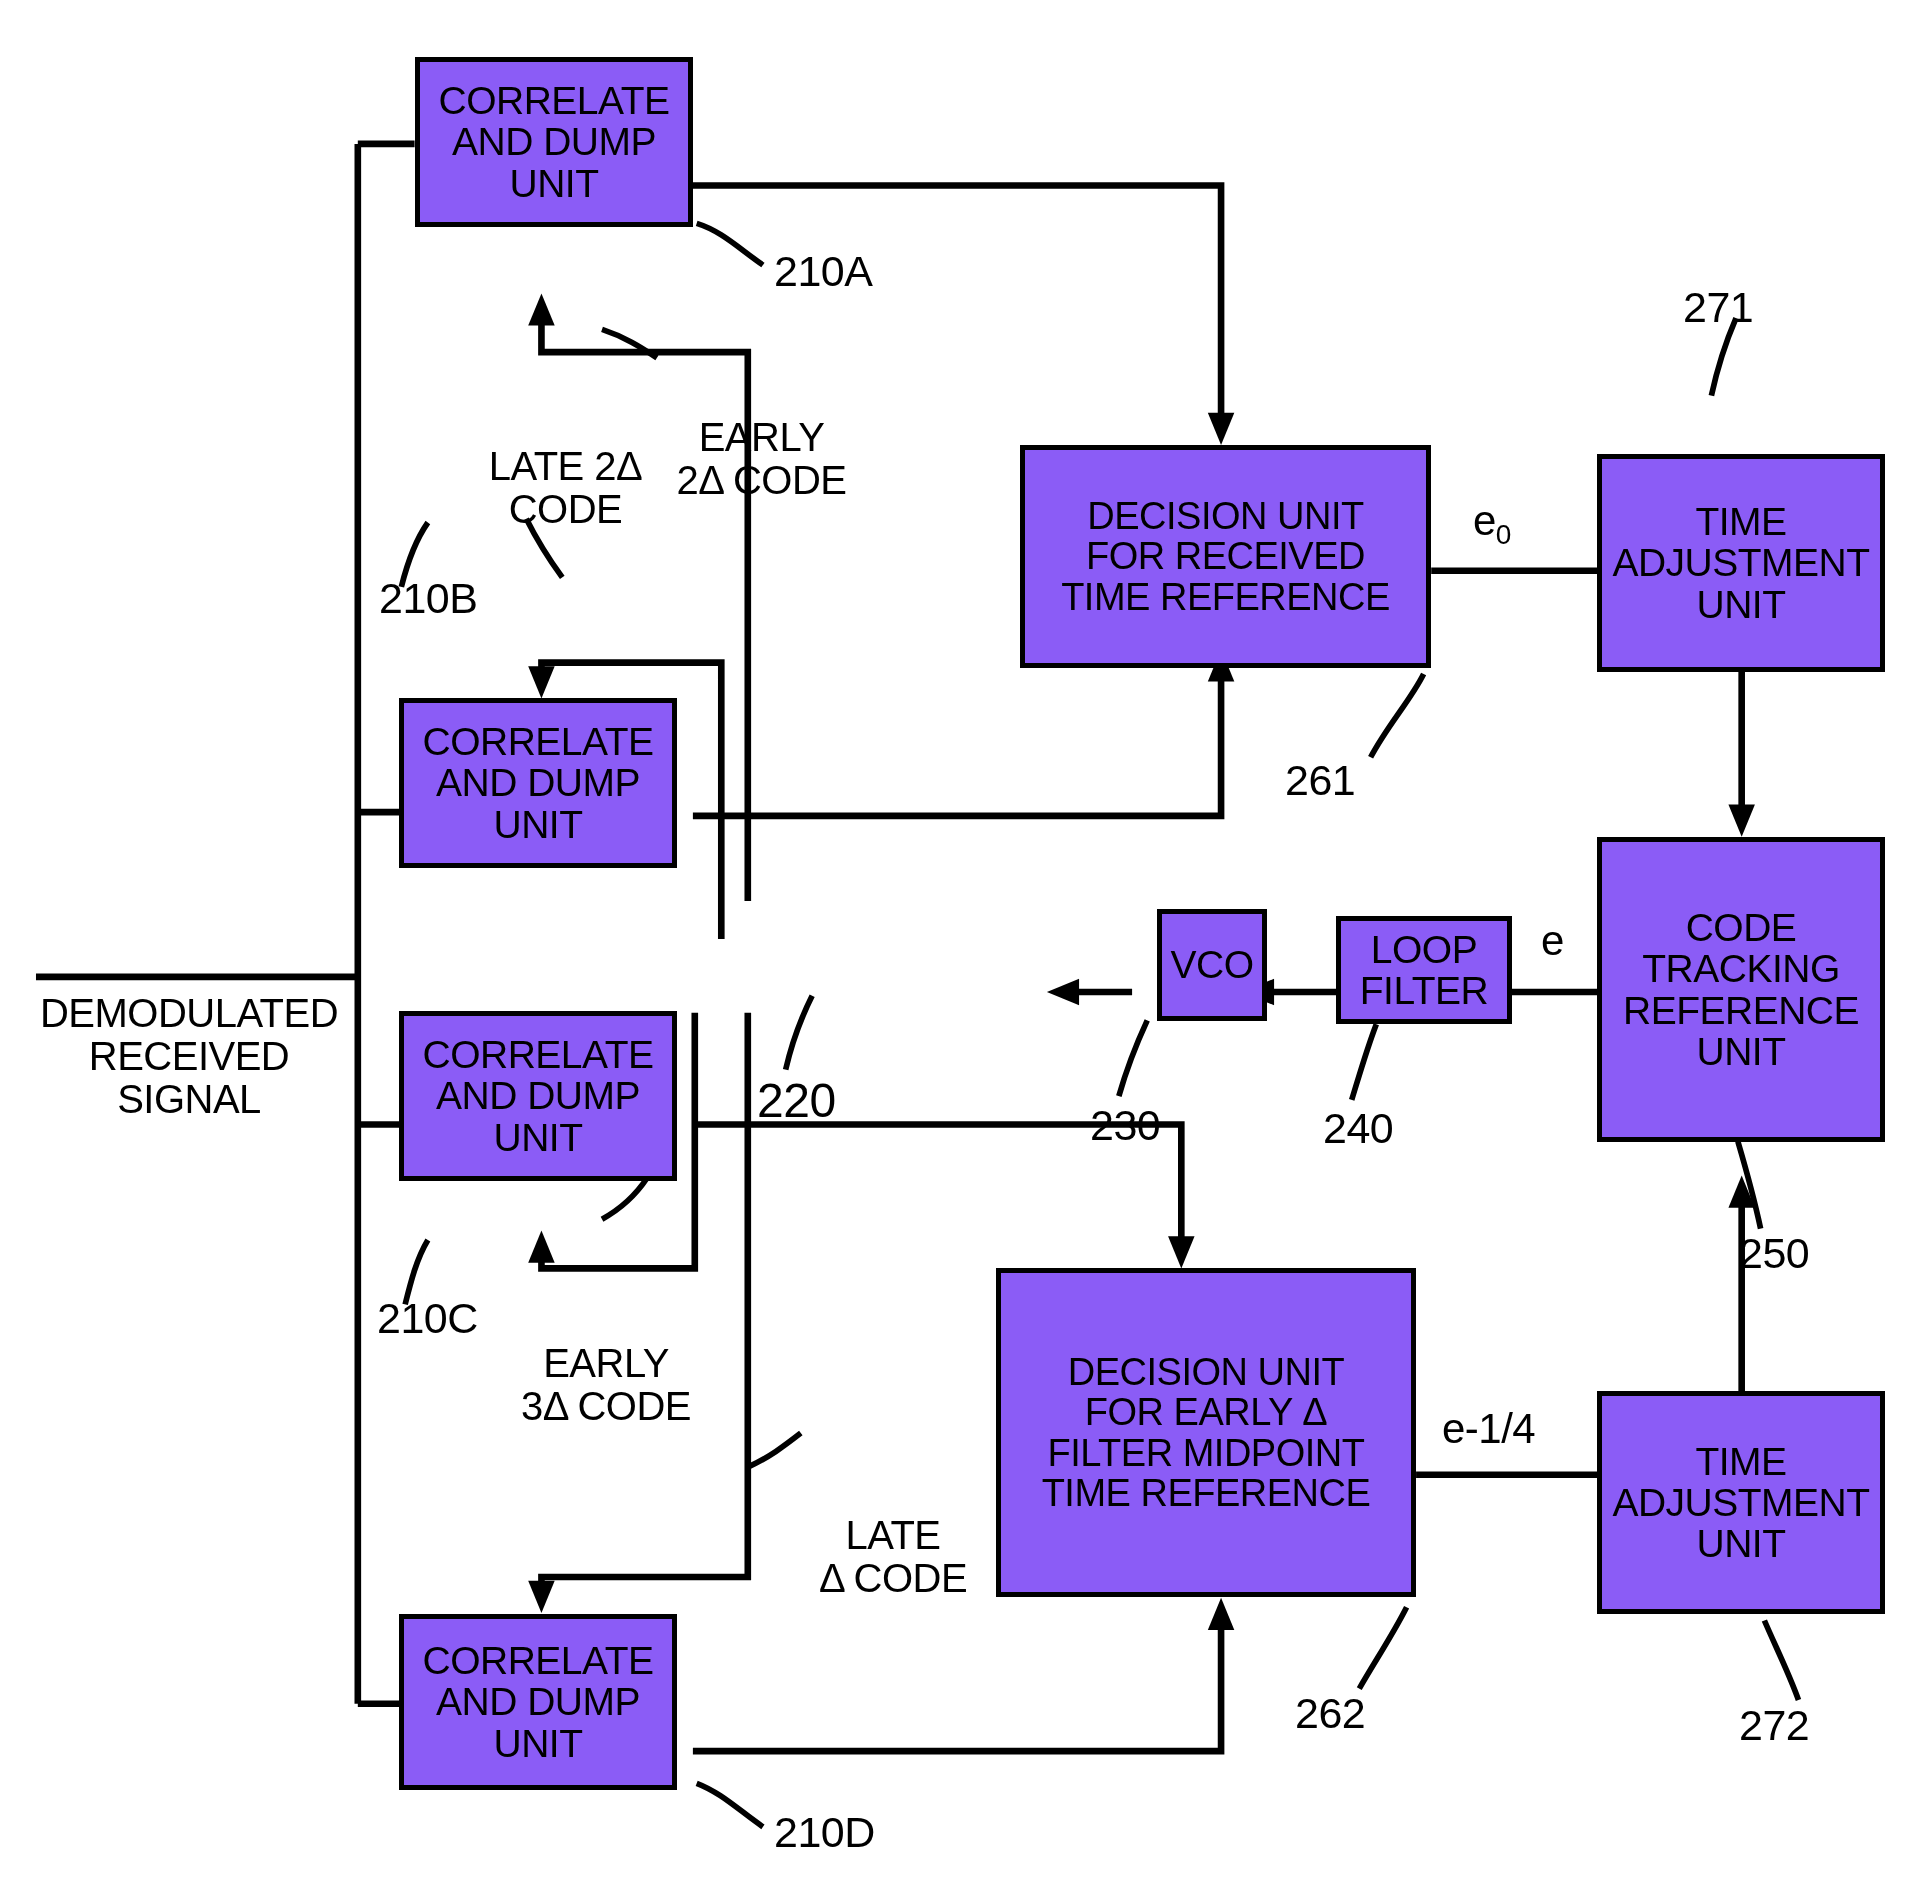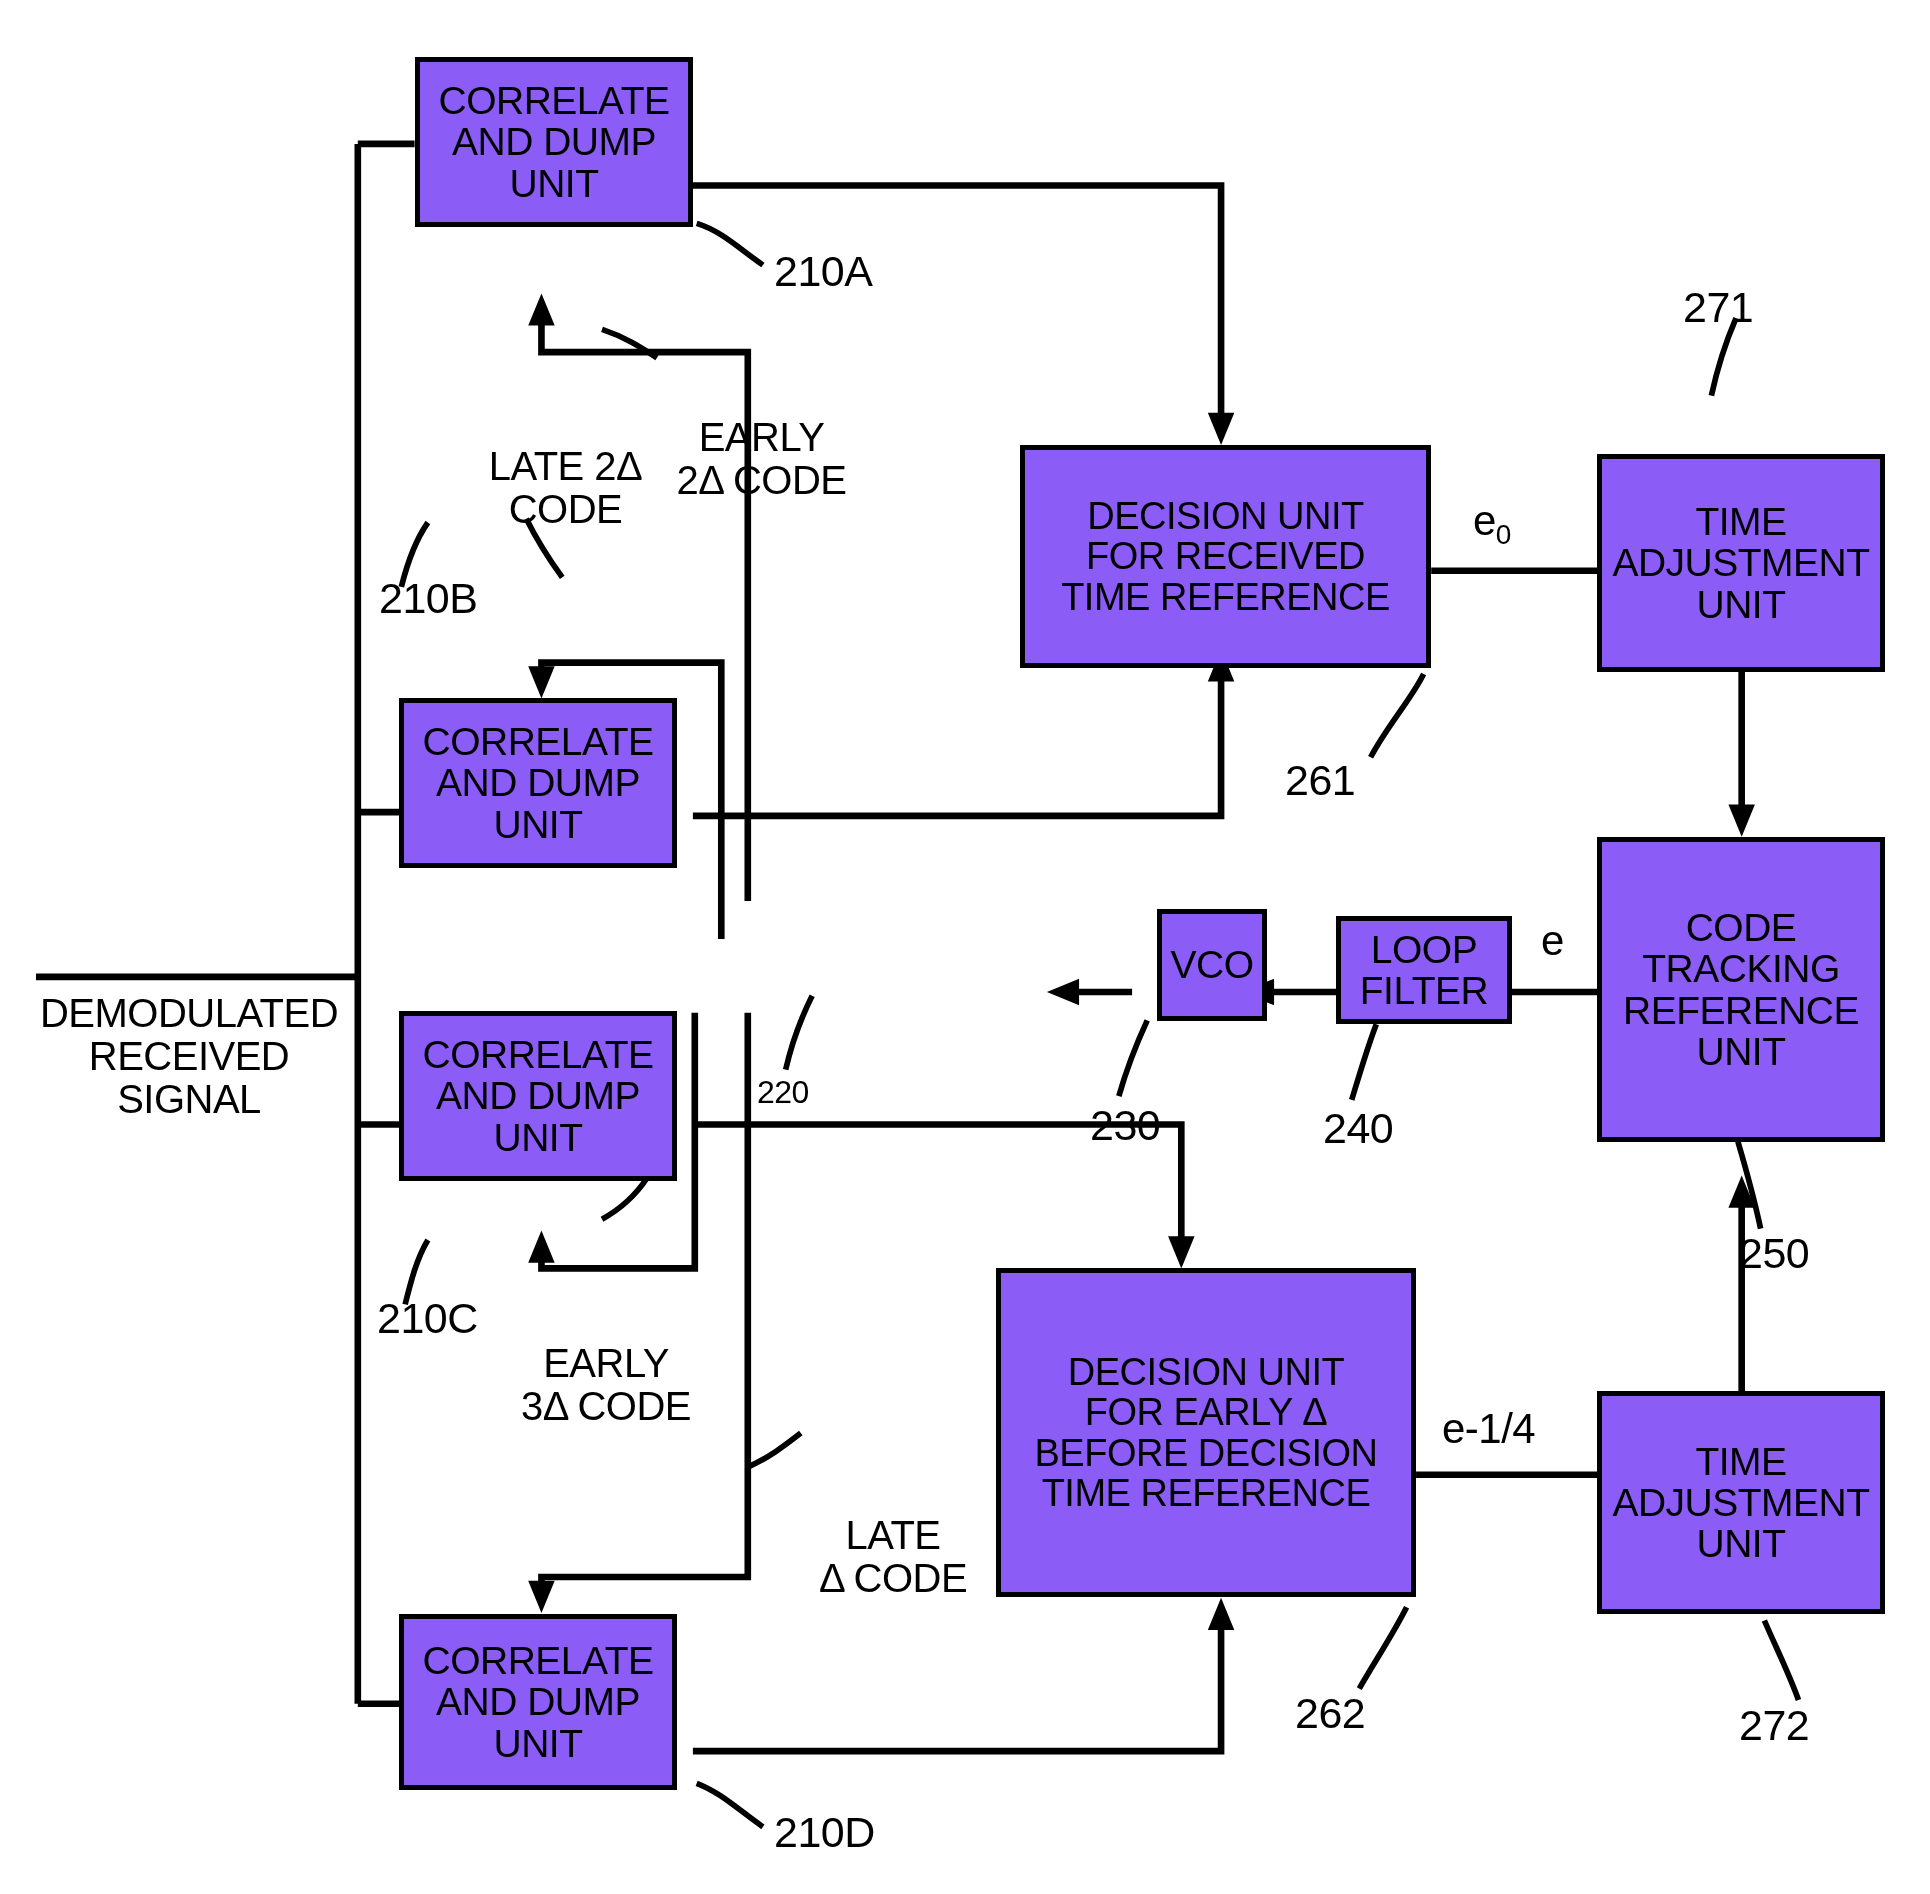--- a/index.html
+++ b/index.html
@@ -179,37 +179,37 @@
   <div class="lbl" style="left:1683px; top:284px; font-size:43px;text-align:center;">271</div>
 
   <div class="box" style="left:1597px; top:837px; width:288px; height:305px; font-size:39px;">
     <span class="ln">CODE</span>
     <span class="ln">TRACKING</span>
     <span class="ln">REFERENCE</span>
     <span class="ln">UNIT</span>
   </div>
   <div class="lbl" style="left:1739px; top:1230px; font-size:43px;">250</div>
 
-  <div class="lbl" style="left:757px; top:1075px; font-size:32px;">220</div>
+  <div class="lbl" style="left:757px; top:1075px; font-size:48px;">220</div>
 
   <div class="box" style="left:1132px; top:909px; width:110px; height:112px; font-size:39px;margin-left:25px;">
     <span class="ln">VCO</span>
   </div>
   <div class="lbl" style="left:1090px; top:1102px; font-size:43px;">230</div>
 
   <div class="box" style="left:1336px; top:916px; width:176px; height:108px; font-size:39px;">
     <span class="ln">LOOP</span>
     <span class="ln">FILTER</span>
   </div>
   <div class="lbl" style="left:1323px; top:1105px; font-size:43px;">240</div>
 
   <div class="box" style="left:996px; top:1268px; width:420px; height:329px; font-size:38px;">
     <span class="ln">DECISION UNIT</span>
     <span class="ln">FOR EARLY Δ</span>
-    <span class="ln">BEFORE DECISION</span>
+    <span class="ln">FILTER MIDPOINT</span>
     <span class="ln">TIME REFERENCE</span>
   </div>
   <div class="lbl" style="left:1295px; top:1690px; font-size:43px;">262</div>
 
   <div class="box" style="left:1597px; top:1391px; width:288px; height:223px; font-size:39px;">
     <span class="ln">TIME</span>
     <span class="ln">ADJUSTMENT</span>
     <span class="ln">UNIT</span>
   </div>
   <div class="lbl" style="left:1739px; top:1702px; font-size:43px;">272</div>

